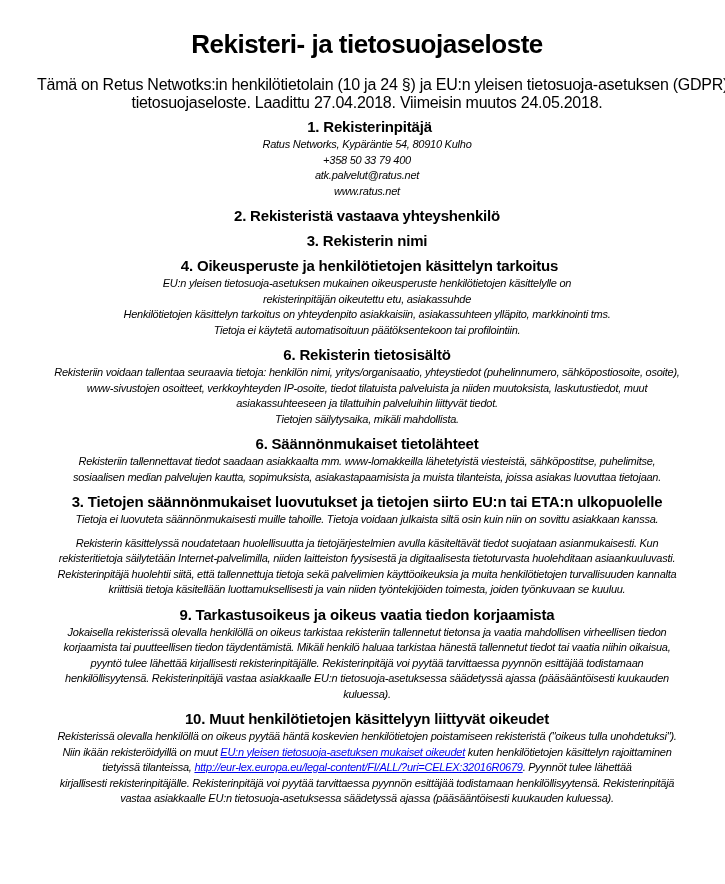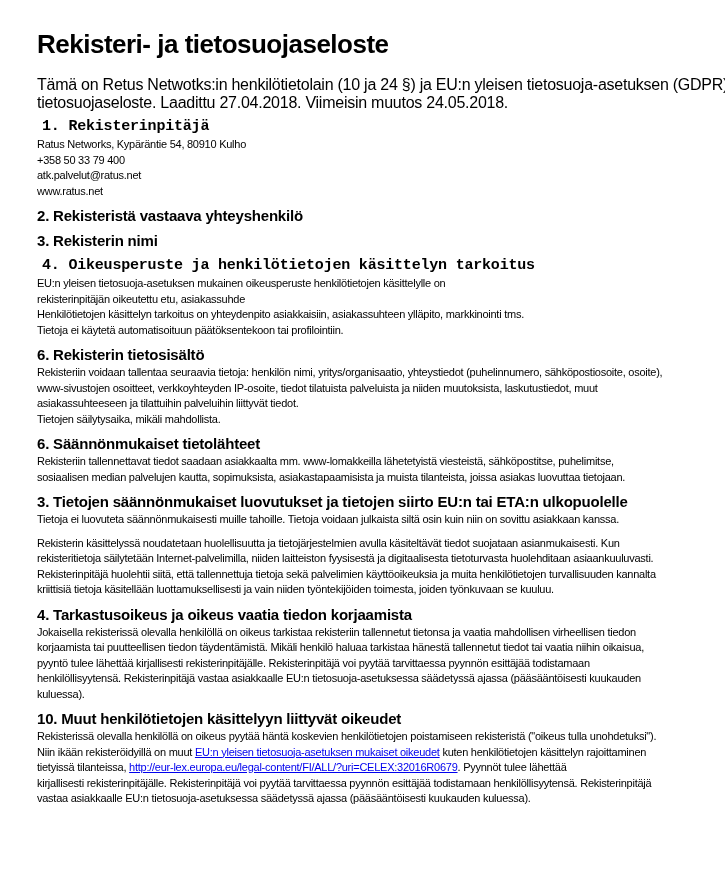--- a/index.html
+++ b/index.html
@@ -1,15 +1,15 @@
 <!DOCTYPE html>
 <html><head>
 <meta charset="utf-8">
 <style>
-  * { box-sizing: border-box; }
+  * { box-sizing: border-box; text-align: center; }
   html, body { margin: 0; padding: 0; }
   body {
     width: 725px;
     min-height: 884px;
     background: #ffffff;
     color: #000000;
     font-family: "Liberation Sans", "DejaVu Sans", sans-serif;
   }
   .doc { padding: 28px 28px 0 37px; }
   .page-title {
@@ -28,27 +28,28 @@
   }
   .section { margin: 0 0 8px 0; }
   .section-heading {
     font-size: 15px;
     font-weight: bold;
     line-height: 17px;
     letter-spacing: -0.2px;
     margin: 0 0 2px 0;
     white-space: pre;
   }
-  .section-heading.indent { padding-left: 5px; font-family: Liberation Mono, monospace; }
+  .section-heading.indent { padding-left: 5px; }
   .section-body {
     font-size: 11px;
     line-height: 15.5px;
     letter-spacing: -0.25px;
     white-space: pre;
     margin: 0;
+    font-style: italic;
   }
   a.doc-link {
     color: #0000ee;
     text-decoration: underline;
     cursor: pointer;
   }
 </style>
 </head>
 <body>
 
@@ -103,21 +104,21 @@
   </div>
 
   <div class="section">
     <p class="section-body">Rekisterin käsittelyssä noudatetaan huolellisuutta ja tietojärjestelmien avulla käsiteltävät tiedot suojataan asianmukaisesti. Kun
 rekisteritietoja säilytetään Internet-palvelimilla, niiden laitteiston fyysisestä ja digitaalisesta tietoturvasta huolehditaan asiaankuuluvasti.
 Rekisterinpitäjä huolehtii siitä, että tallennettuja tietoja sekä palvelimien käyttöoikeuksia ja muita henkilötietojen turvallisuuden kannalta
 kriittisiä tietoja käsitellään luottamuksellisesti ja vain niiden työntekijöiden toimesta, joiden työnkuvaan se kuuluu.</p>
   </div>
 
   <div class="section">
-    <h2 class="section-heading">4. Tarkastusoikeus ja oikeus vaatia tiedon korjaamista</h2>
+    <h2 class="section-heading">9. Tarkastusoikeus ja oikeus vaatia tiedon korjaamista</h2>
     <p class="section-body">Jokaisella rekisterissä olevalla henkilöllä on oikeus tarkistaa rekisteriin tallennetut tietonsa ja vaatia mahdollisen virheellisen tiedon
 korjaamista tai puutteellisen tiedon täydentämistä. Mikäli henkilö haluaa tarkistaa hänestä tallennetut tiedot tai vaatia niihin oikaisua,
 pyyntö tulee lähettää kirjallisesti rekisterinpitäjälle. Rekisterinpitäjä voi pyytää tarvittaessa pyynnön esittäjää todistamaan
 henkilöllisyytensä. Rekisterinpitäjä vastaa asiakkaalle EU:n tietosuoja-asetuksessa säädetyssä ajassa (pääsääntöisesti kuukauden
 kuluessa).</p>
   </div>
 
   <div class="section">
     <h2 class="section-heading">10. Muut henkilötietojen käsittelyyn liittyvät oikeudet</h2>
     <p class="section-body"><span>Rekisterissä olevalla henkilöllä on oikeus pyytää häntä koskevien henkilötietojen poistamiseen rekisteristä ("oikeus tulla unohdetuksi").

